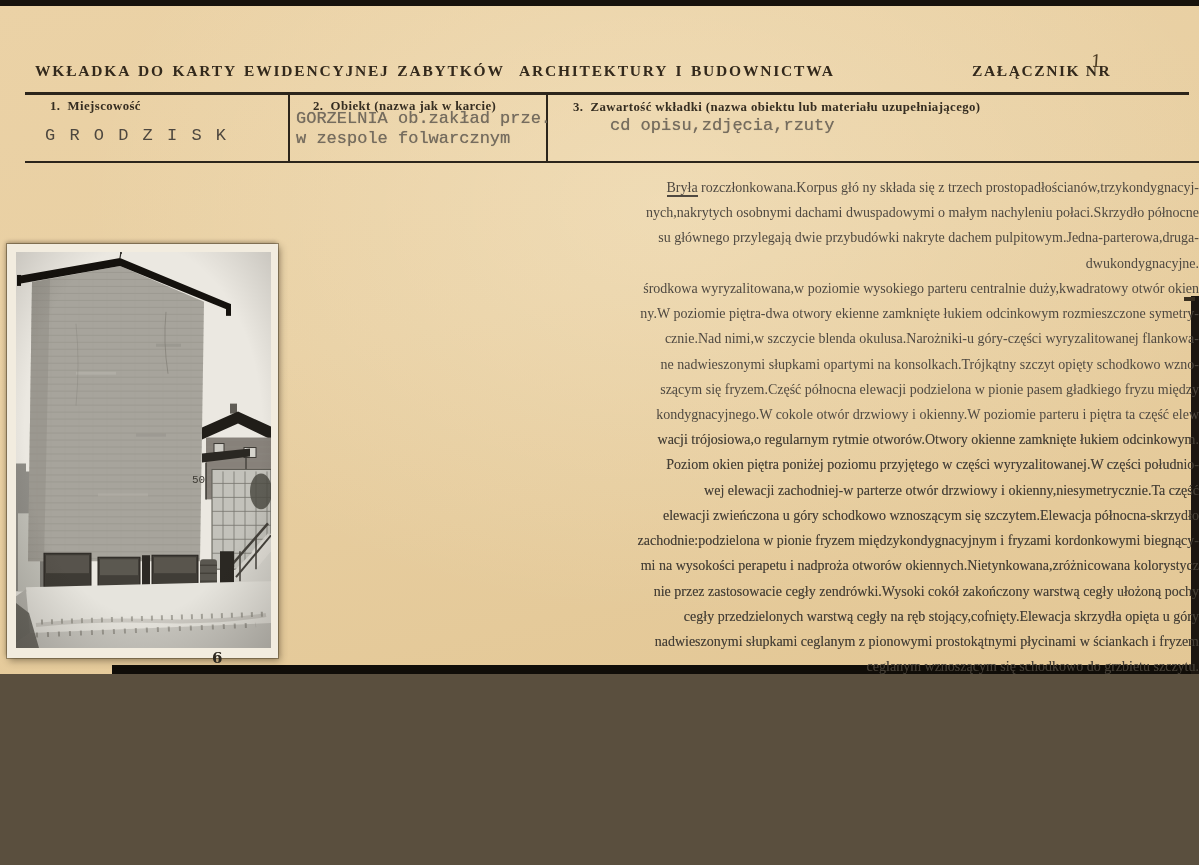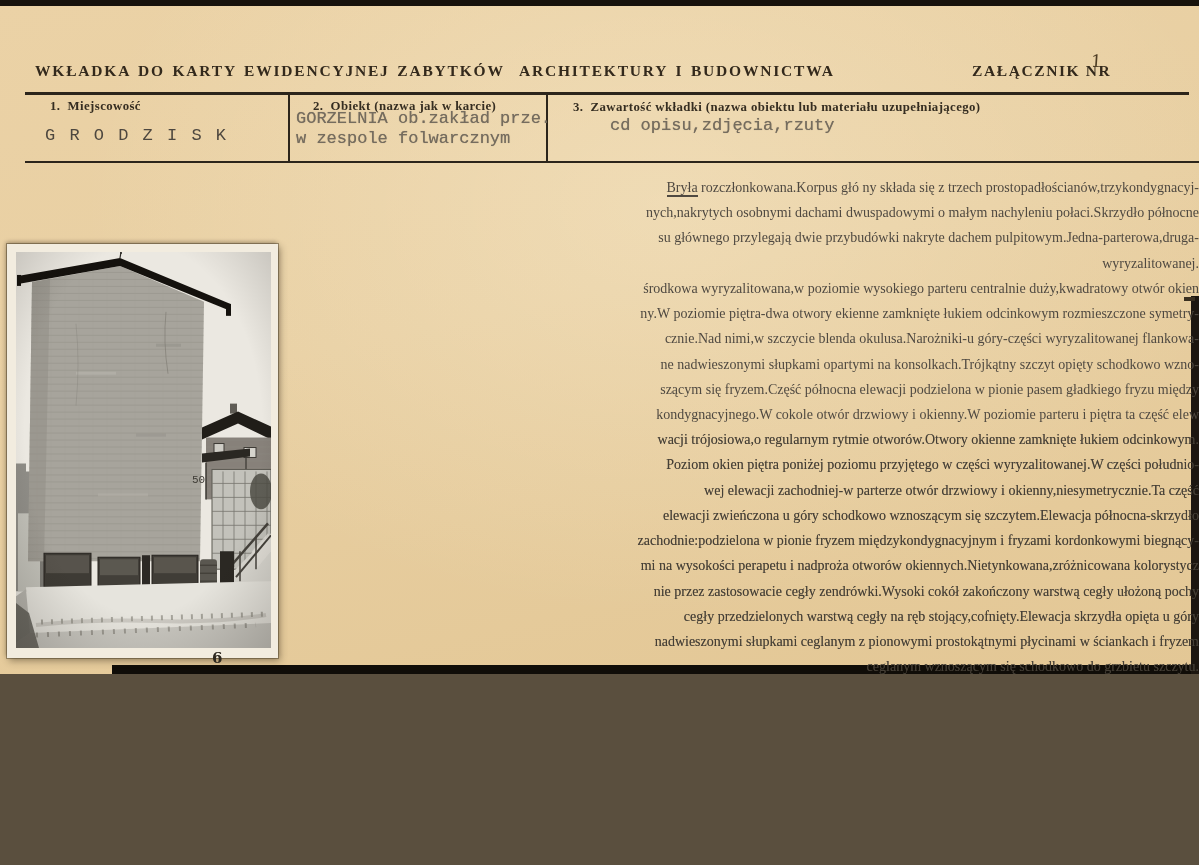--- a/index.html
+++ b/index.html
@@ -195,21 +195,21 @@
       <rect x="0" y="0" width="255" height="397" fill="url(#vign)"></rect>
     </svg>
   </div>
 
   <div class="neg-num">6</div>
 
   <div class="body-text">
       <div class="body-line"><span class="u-part">Bryła</span><span class="t-part"> rozczłonkowana.Korpus głó ny składa się z trzech prostopadłościanów,trzykondygnacyj-</span></div>
       <div class="body-line"><span class="u-part"></span><span class="t-part">nych,nakrytych osobnymi dachami dwuspadowymi o małym nachyleniu połaci.Skrzydło północne</span></div>
       <div class="body-line"><span class="u-part"></span><span class="t-part">su głównego przylegają dwie przybudówki nakryte dachem pulpitowym.Jedna-parterowa,druga-</span></div>
-      <div class="body-line"><span class="u-part"></span><span class="t-part">wyryzalitowanej.</span></div>
+      <div class="body-line"><span class="u-part"></span><span class="t-part">dwukondygnacyjne.</span></div>
       <div class="body-line"><span class="u-part"></span><span class="t-part">środkowa wyryzalitowana,w poziomie wysokiego parteru centralnie duży,kwadratowy otwór okien</span></div>
       <div class="body-line"><span class="u-part"></span><span class="t-part">ny.W poziomie piętra-dwa otwory ekienne zamknięte łukiem odcinkowym rozmieszczone symetry-</span></div>
       <div class="body-line"><span class="u-part"></span><span class="t-part">cznie.Nad nimi,w szczycie blenda okulusa.Narożniki-u góry-części wyryzalitowanej flankowa-</span></div>
       <div class="body-line"><span class="u-part"></span><span class="t-part">ne nadwieszonymi słupkami opartymi na konsolkach.Trójkątny szczyt opięty schodkowo wzno-</span></div>
       <div class="body-line"><span class="u-part"></span><span class="t-part">szącym się fryzem.Część północna elewacji podzielona w pionie pasem gładkiego fryzu między</span></div>
       <div class="body-line"><span class="u-part"></span><span class="t-part">kondygnacyjnego.W cokole otwór drzwiowy i okienny.W poziomie parteru i piętra ta część elew</span></div>
       <div class="body-line"><span class="u-part"></span><span class="t-part">wacji trójosiowa,o regularnym rytmie otworów.Otwory okienne zamknięte łukiem odcinkowym.</span></div>
       <div class="body-line"><span class="u-part"></span><span class="t-part">Poziom okien piętra poniżej poziomu przyjętego w części wyryzalitowanej.W części południo-</span></div>
       <div class="body-line"><span class="u-part"></span><span class="t-part">wej elewacji zachodniej-w parterze otwór drzwiowy i okienny,niesymetrycznie.Ta część</span></div>
       <div class="body-line"><span class="u-part"></span><span class="t-part">elewacji zwieńczona u góry schodkowo wznoszącym się szczytem.Elewacja północna-skrzydło</span></div>

